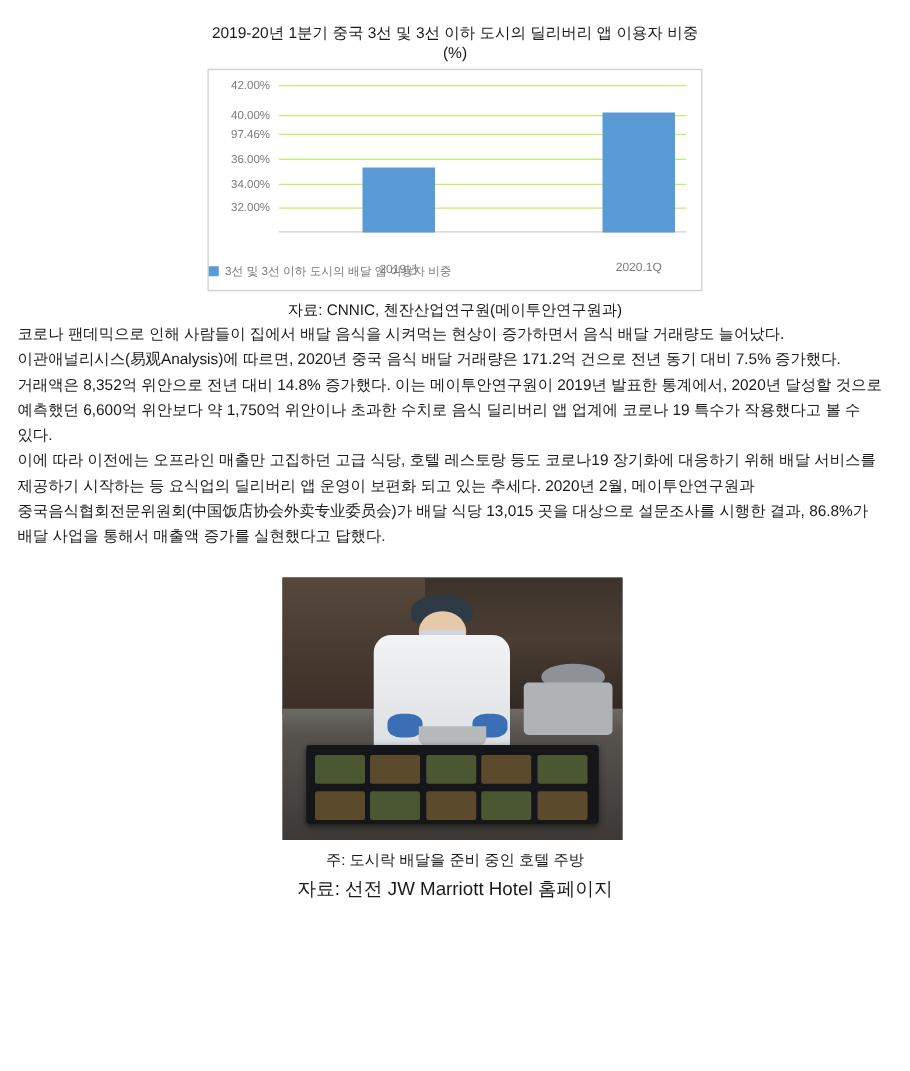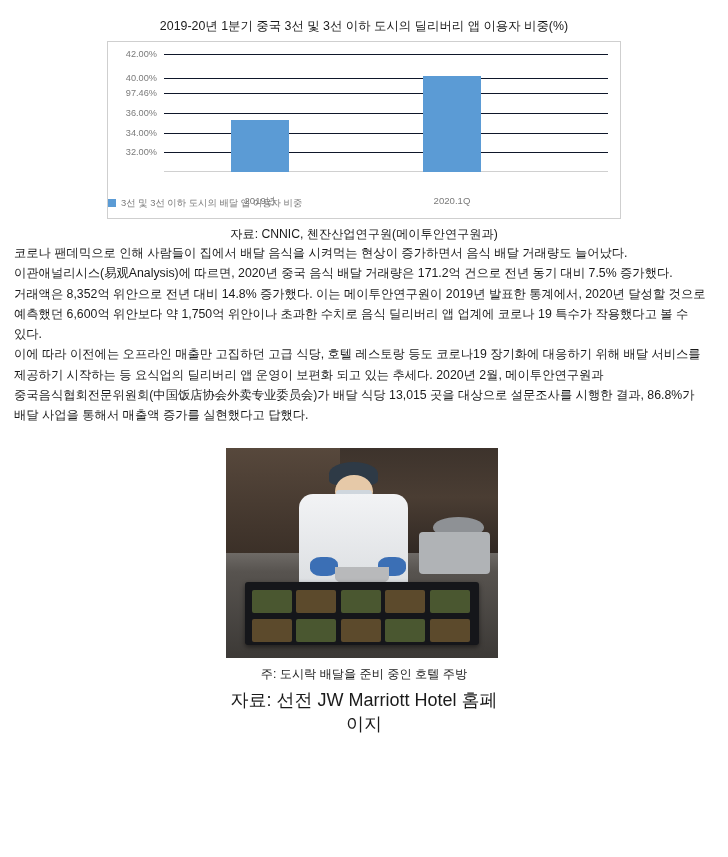--- a/index.html
+++ b/index.html
@@ -28,21 +28,21 @@
     text-align: left;
     word-break: keep-all;
   }
   .para-1 { margin-top: 11px; }
   .para-2 { margin-top: 18px; }
   .para-3 { margin-top: 18px; }
 
   
   .chart-block {
     margin: 18px auto 0 auto;
-    width: 514px;
+    width: 396px;
   }
   .chart-title {
     text-align: center;
     font-size: 12.4px;
     color: #1a1a1a;
     margin-bottom: 6px;
   }
   .chart-frame {
     border: 1px solid #cfcfcf;
     background: #ffffff;
@@ -55,21 +55,21 @@
     left: 56px;
     right: 12px;
     top: 12px;
     bottom: 46px;
   }
   .gridline {
     position: absolute;
     left: 0;
     right: 0;
     height: 1px;
-    background: #0f172a;
+    background: #bef264;
   }
   .ytick {
     position: absolute;
     right: 100%;
     margin-right: 7px;
     transform: translateY(-50%);
     font-size: 9.2px;
     color: #7a7a7a;
     white-space: nowrap;
   }
@@ -230,21 +230,21 @@
     background: #8e9195;
     border-radius: 50%;
   }
   .photo-note {
     text-align: center;
     font-size: 12.2px;
     margin-top: 8px;
   }
   .photo-source {
     text-align: center;
-    font-size: 18px;
+    font-size: 15px;
     margin-top: 5px;
   }
 </style>
 </head>
 <body>
 
 <div class="page">
 
 
   <div class="chart-block">

